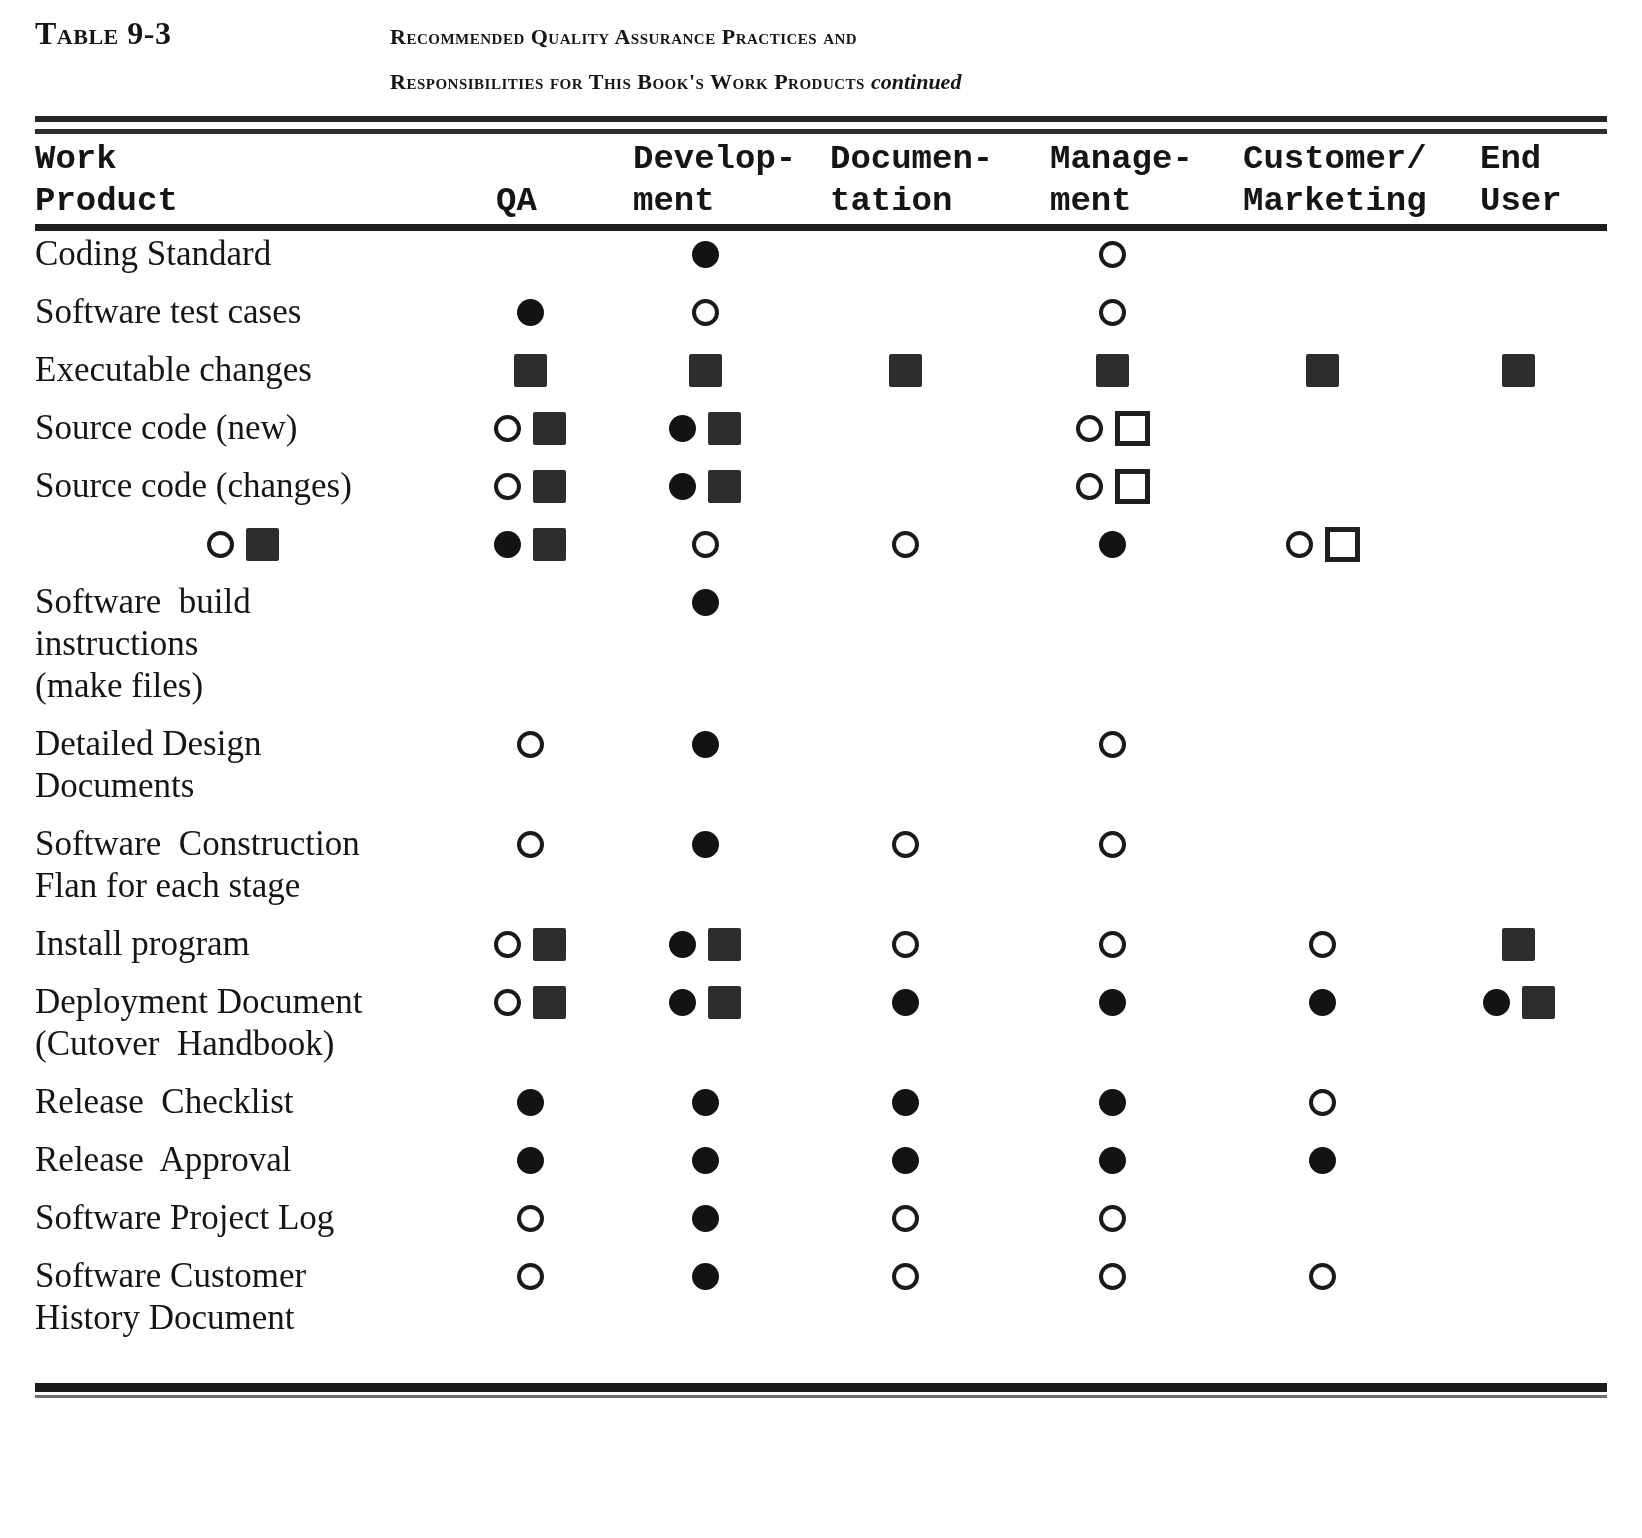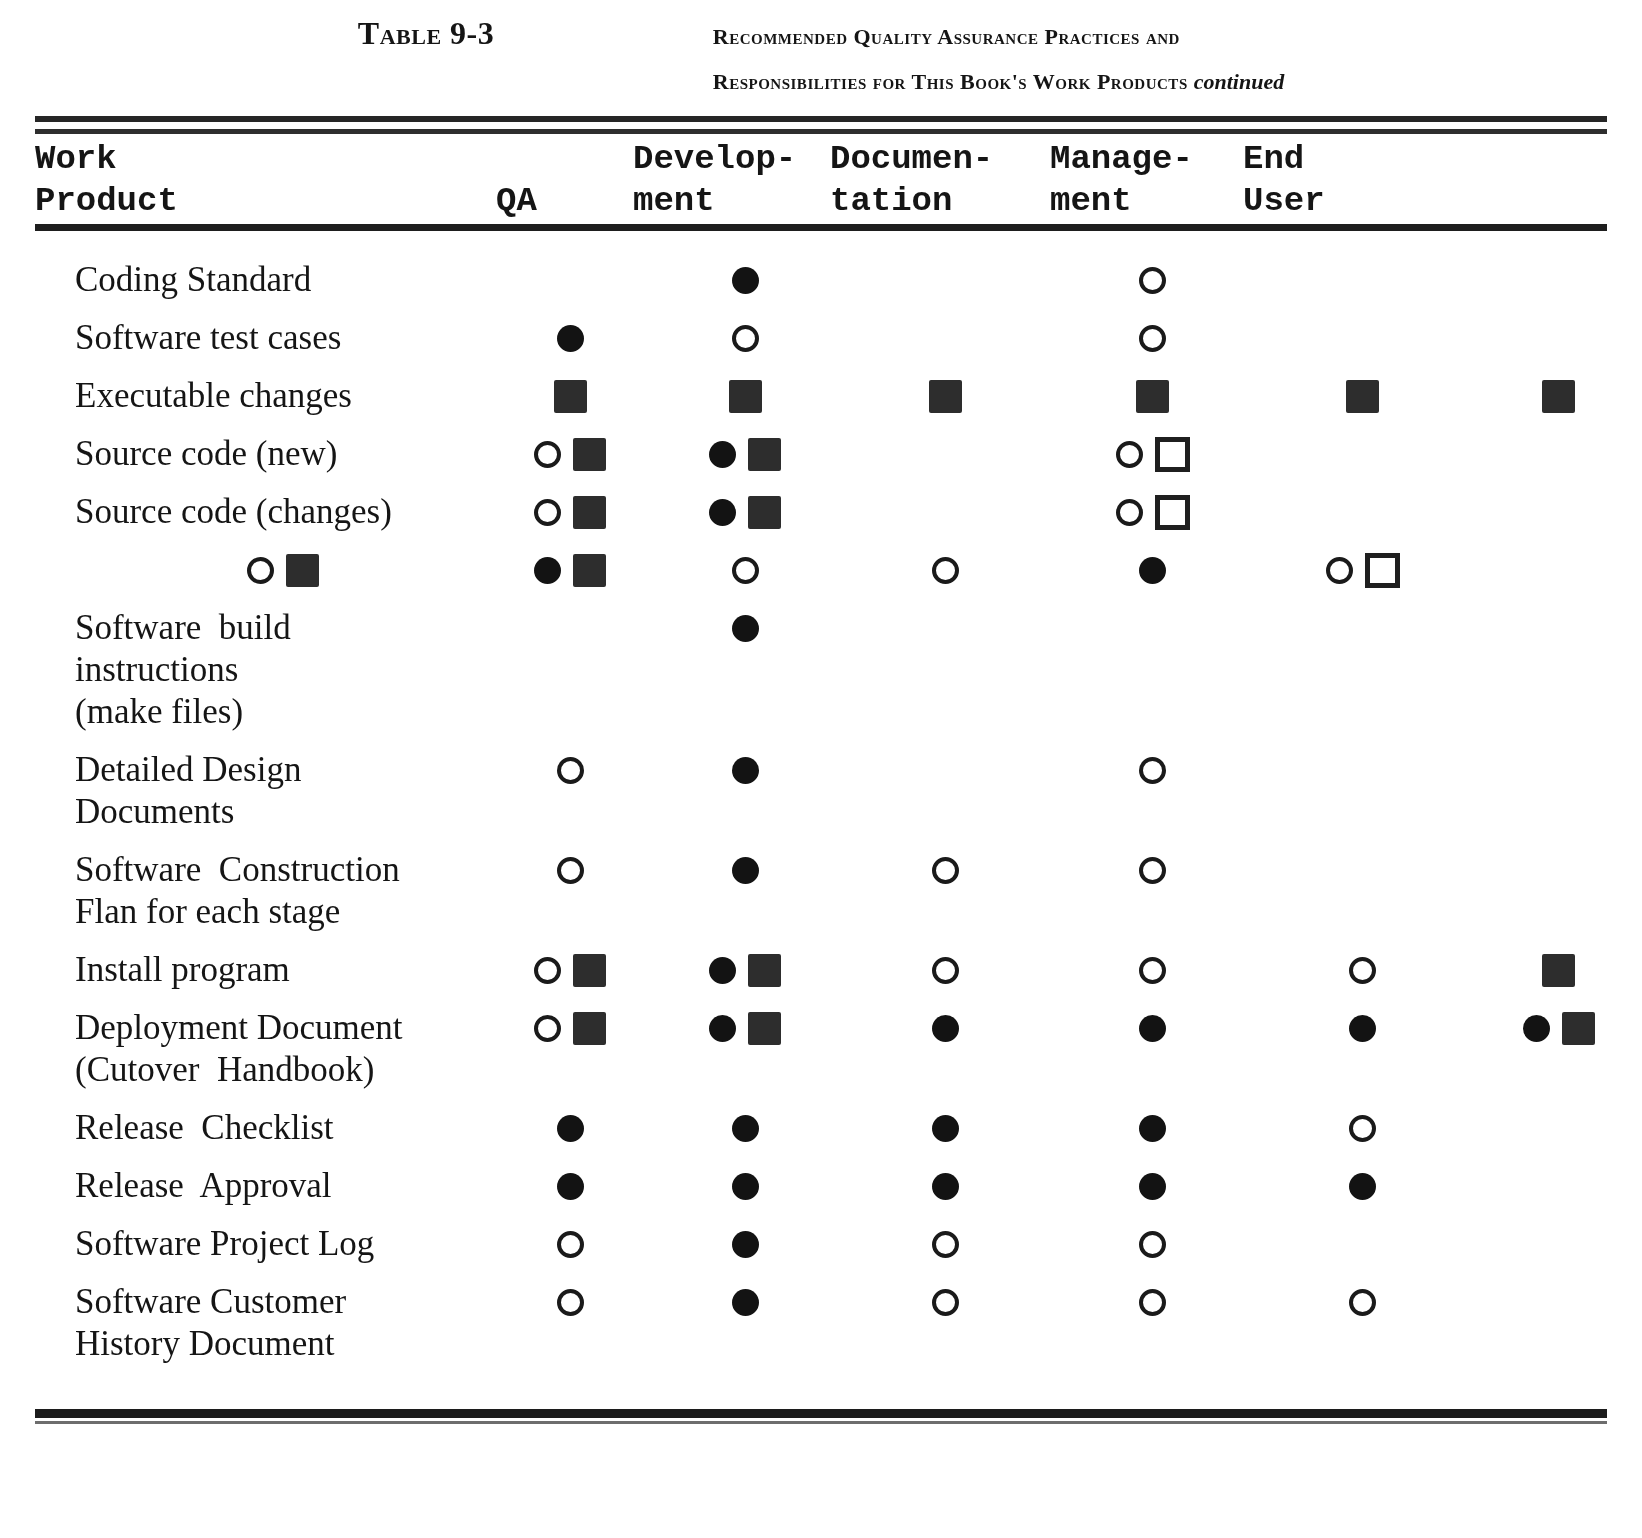--- a/index.html
+++ b/index.html
@@ -14,21 +14,21 @@
     font-family: "Liberation Serif", "DejaVu Serif", serif;
     color: #151515;
   }
   .page {
     position: relative;
     width: 1572px;
     padding: 14px 35px 0 35px;
   }
 
   
-  .caption { display: flex; justify-content: center; }
+  .caption { display: flex; }
   .caption-label {
     width: 355px;
     flex: 0 0 355px;
     font-weight: bold;
     font-variant: small-caps;
     font-size: 32px;
     letter-spacing: 0.5px;
     padding-top: 1px;
   }
   .caption-title {
@@ -70,21 +70,21 @@
   }
   .hcell { text-align: left; white-space: nowrap; }
   .hcell:nth-child(2) { padding-left: 46px; }
   .hcell:nth-child(3) { padding-left: 23px; }
   .hcell:nth-child(4) { padding-left: 30px; }
   .hcell:nth-child(5) { padding-left: 40px; }
   .hcell:nth-child(6) { padding-left: 28px; }
   .hcell:nth-child(7) { padding-left: 50px; }
 
   
-  .tbody { padding-top: 28px; font-size: 35px; margin-left: 40px; }
+  .tbody { padding-top: 2px; font-size: 35px; }
   .trow { margin-bottom: 16px; }
   .label-cell {
     line-height: 42px;
     white-space: pre-wrap;
   }
   .sym-cell {
     display: flex;
     justify-content: center;
     align-items: center;
     height: 42px;
@@ -135,20 +135,24 @@
       </div>
       <div class="hcell">
         <div>Documen-</div>
         <div>tation</div>
       </div>
       <div class="hcell">
         <div>Manage-</div>
         <div>ment</div>
       </div>
       <div class="hcell">
+        <div>Customer/</div>
+        <div>Marketing</div>
+      </div>
+      <div class="hcell">
         <div>End</div>
         <div>User</div>
       </div>
     </div>
 
   <div class="rule-single"></div>
 
   <div class="tbody" id="tbody">
       <div class="trow">
         <div class="label-cell">Coding Standard</div>

